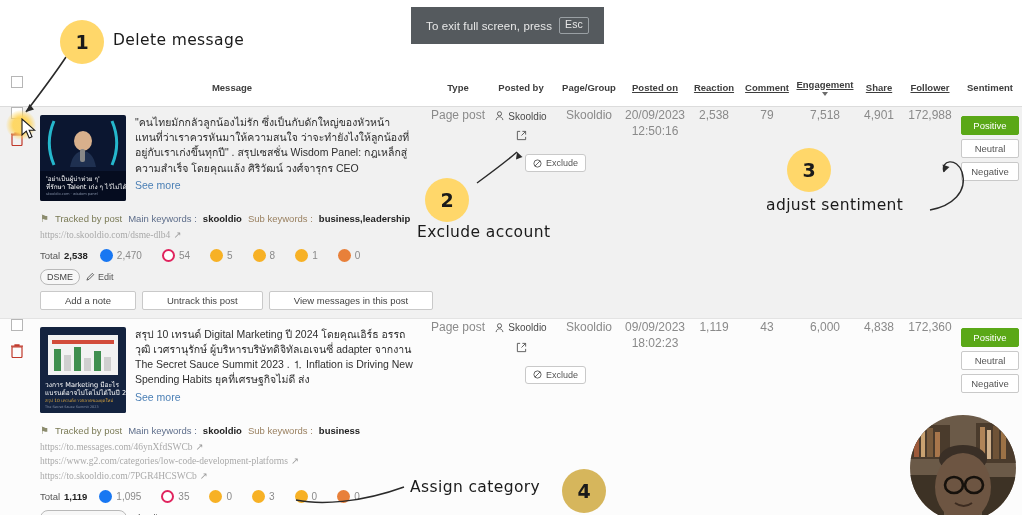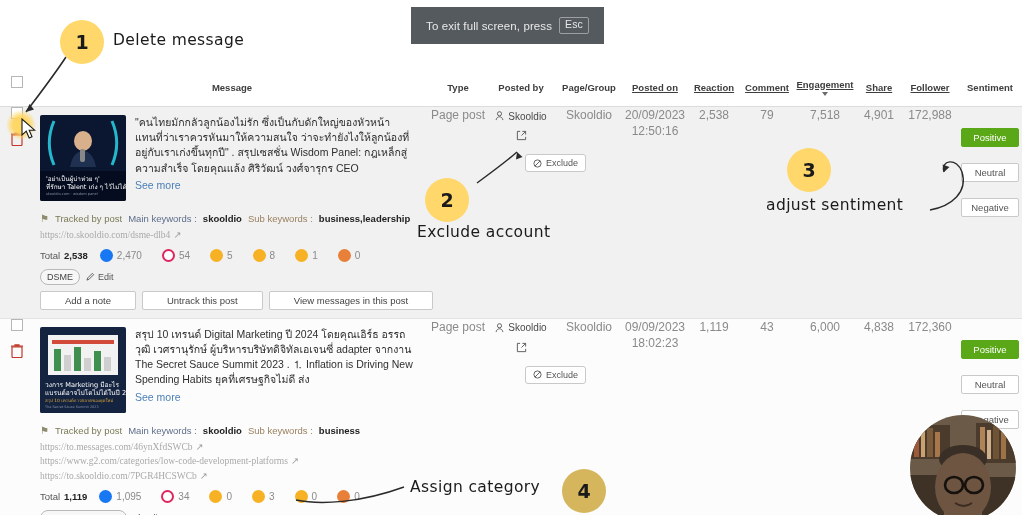--- a/index.html
+++ b/index.html
@@ -208,21 +208,20 @@
   .sent-btn {
     width: 58px;
     text-align: center;
     font-size: 9.5px;
     padding: 3px 0;
     border-radius: 2px;
     border: 1px solid #c9c9c9;
     background: #fff;
     color: #555;
     cursor: pointer;
-    margin-top: 12px;
   }
   .sent-btn.active {
     background: #5aa817;
     border-color: #5aa817;
     color: #fff;
   }
 
   
   .anno-layer {
     position: absolute; left: 0; top: 0;
@@ -502,21 +501,21 @@
             </div>
             <div class="reactions">
               <span class="total-lbl">Total</span>
               <span class="total-val">1,119</span>
               <span class="rx">
                   <span class="rx-emoji" style="background:#1877f2"></span>
                   <span class="rx-count">1,095</span>
                 </span>
               <span class="rx">
                   <span class="rx-emoji" style="background:#fff;border:2px solid #e0245e"></span>
-                  <span class="rx-count">34</span>
+                  <span class="rx-count">35</span>
                 </span>
               <span class="rx">
                   <span class="rx-emoji" style="background:#f7b125"></span>
                   <span class="rx-count">0</span>
                 </span>
               <span class="rx">
                   <span class="rx-emoji" style="background:#f7b125"></span>
                   <span class="rx-count">3</span>
                 </span>
               <span class="rx">

